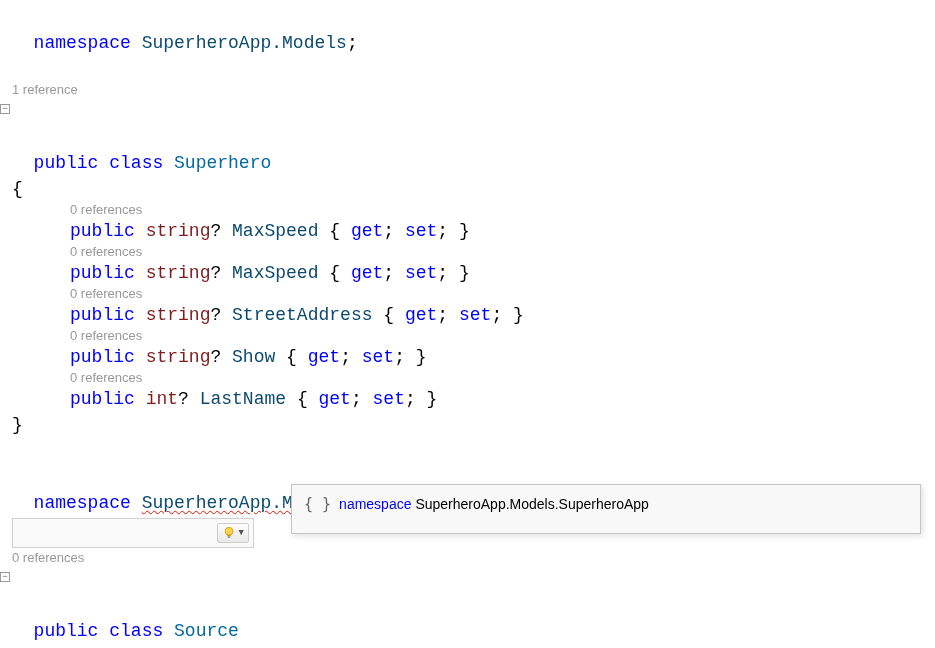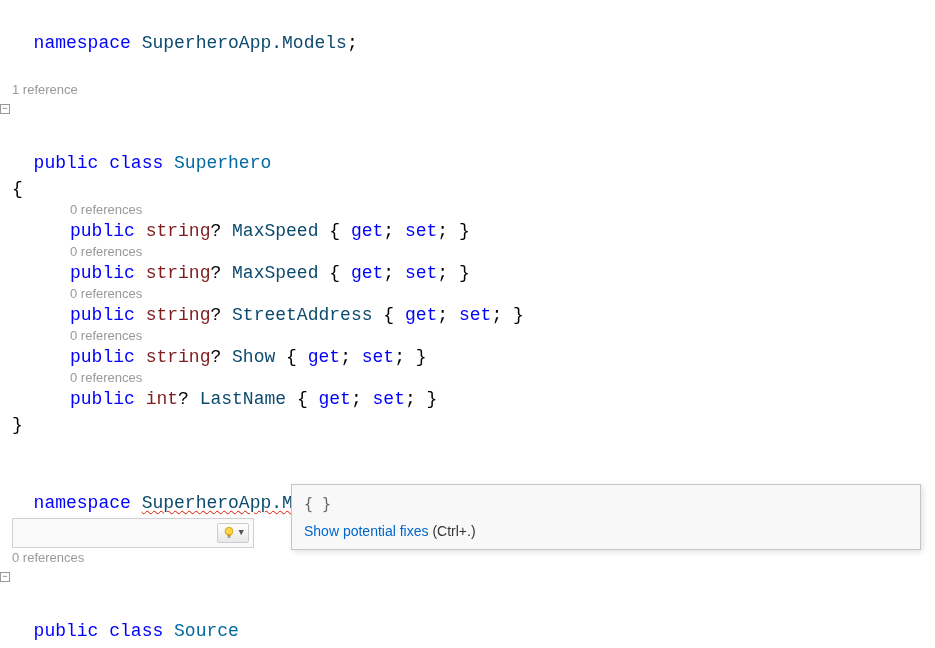--- a/index.html
+++ b/index.html
@@ -182,17 +182,18 @@
 
 <div class="code-line" style="position:relative;">
   <span class="fold">−</span>
   <span class="kw">public</span> <span class="kw">class</span> <span class="type">Source</span>
 </div>
 <div class="code-line"><span class="punct">{</span></div>
 
 <div class="tooltip">
   <div class="tooltip-row1">
     <span class="brace-icon">{ }</span>
-  </div>
-  <div class="tooltip-row3">
-    <span>Show potential fixes</span><span class="shortcut"> (Ctrl+.)</span>
+    <span>
+      <span class="ns-kw">namespace</span>
+      <span class="ns-text">SuperheroApp.Models.SuperheroApp</span>
+    </span>
   </div>
 </div>
 
 </body></html>

